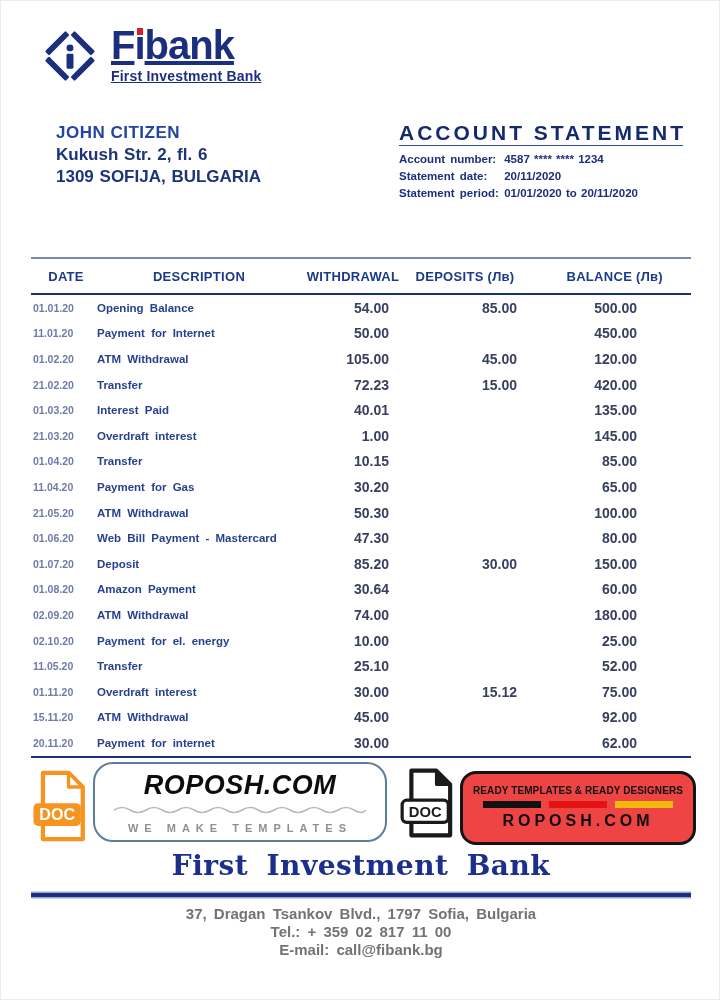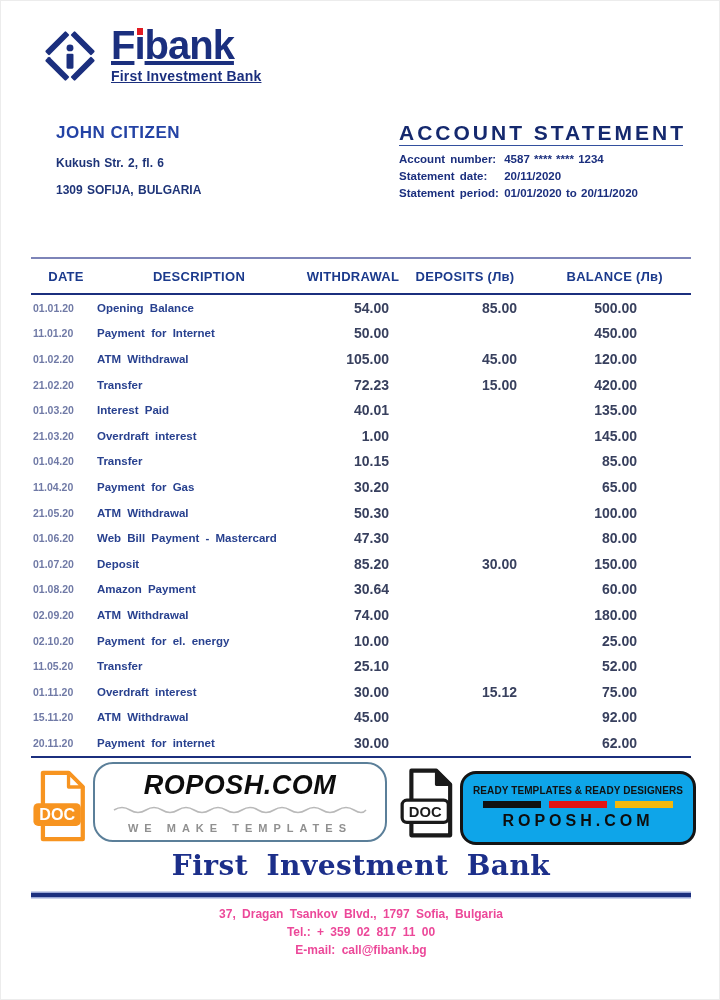--- a/index.html
+++ b/index.html
@@ -12,21 +12,21 @@
   .logo-mark{width:58px;height:58px;margin-top:2px;}
   .logo-textcol{margin-left:12px;text-decoration:underline;}
   .logo-text{font-size:40px;font-weight:800;line-height:1;color:#1b2f7e;letter-spacing:-1px;}
   .i-wrap{position:relative;display:inline-block;}
   .i-dot{position:absolute;left:0.06em;top:0.08em;width:0.16em;height:0.16em;background:#e11b22;}
   .tagline{font-size:14px;font-weight:800;color:#1b2f7e;margin-top:3px;letter-spacing:0.2px;}
 
   
   .customer{position:absolute;left:55px;top:122px;}
   .customer-name{font-size:17px;font-weight:800;color:#2443a5;letter-spacing:0.5px;}
-  .customer-line{font-size:12px;font-weight:700;color:#1e3478;margin-top:13px;word-spacing:1px;}
+  .customer-line{font-size:17px;font-weight:700;color:#1e3478;margin-top:2px;word-spacing:1px;}
 
   .statement-meta{position:absolute;left:398px;top:120px;width:284px;}
   .stmt-title{font-size:21px;font-weight:800;letter-spacing:3px;color:#15296e;
               border-bottom:1.5px solid #33509e;margin-bottom:5px;white-space:nowrap;}
   .meta-line{font-size:11.5px;font-weight:700;color:#1b2f7e;line-height:17px;white-space:nowrap;}
   .meta-label{display:inline-block;width:102px;word-spacing:2px;}
   .meta-value{word-spacing:1px;}
 
   
   .txn-table{position:absolute;left:30px;top:256px;width:660px;border-top:2px solid #7d84b8;}
@@ -47,35 +47,35 @@
   .c-bal{padding-right:54px;}
 
   
   .promo{position:absolute;left:0;top:758px;width:720px;height:92px;}
   .doc-icon-left{position:absolute;left:30px;top:10px;width:58px;height:74px;}
   .doc-icon-right{position:absolute;left:399px;top:8px;width:56px;height:72px;}
   .badge-left{position:absolute;left:92px;top:3px;width:294px;height:80px;background:#fff;
               border:2px solid #5b7f99;border-radius:20px;text-align:center;box-sizing:border-box;}
   .badge-left-title{font-size:27px;font-weight:900;font-style:italic;color:#0d0d0d;margin-top:6px;letter-spacing:0.5px;}
   .badge-left-sub{font-size:11px;font-weight:600;color:#909090;letter-spacing:6px;margin-top:3px;}
-  .badge-right{position:absolute;left:459px;top:12px;width:236px;height:74px;background:#0ea5e9;
+  .badge-right{position:absolute;left:459px;top:12px;width:236px;height:74px;background:#ef4444;
                border:3px solid #141414;border-radius:16px;text-align:center;box-sizing:border-box;}
   .badge-right-line1{font-size:10px;font-weight:800;color:#111;margin-top:11px;letter-spacing:0.1px;white-space:nowrap;}
   .flag-bars{display:flex;justify-content:center;gap:8px;margin-top:5px;}
   .flag-bar{width:58px;height:7px;}
   .badge-right-title{font-size:16px;font-weight:800;color:#0d0d0d;letter-spacing:4px;margin-top:4px;}
 
   
   .bank-name{position:absolute;left:0;top:848px;width:720px;text-align:center;
              font-family:"DejaVu Serif","Liberation Serif",serif;font-weight:700;
              font-size:28px;color:#1c2f8a;word-spacing:8px;letter-spacing:0.5px;}
   .divider{position:absolute;left:30px;top:892px;width:660px;height:3.5px;background:#1b2f7e;
            box-shadow:0 -1.5px 0 #9aa7d6,0 1.5px 0 #9aa7d6;}
   .bank-address{position:absolute;left:0;top:904px;width:720px;text-align:center;
-                font-size:12px;font-weight:700;color:#ec4899;line-height:18px;word-spacing:3px;}
+                font-size:15px;font-weight:700;color:#737373;line-height:18px;word-spacing:3px;}
 </style>
 </head>
 <body>
 
 <div class="page">
 
   <header class="brand">
     <svg class="logo-mark" viewBox="0 0 100 100">
       <g fill="#1b2f7e">
         <rect x="3" y="23" width="50" height="10" rx="2" transform="rotate(-45 28 28)"></rect>

